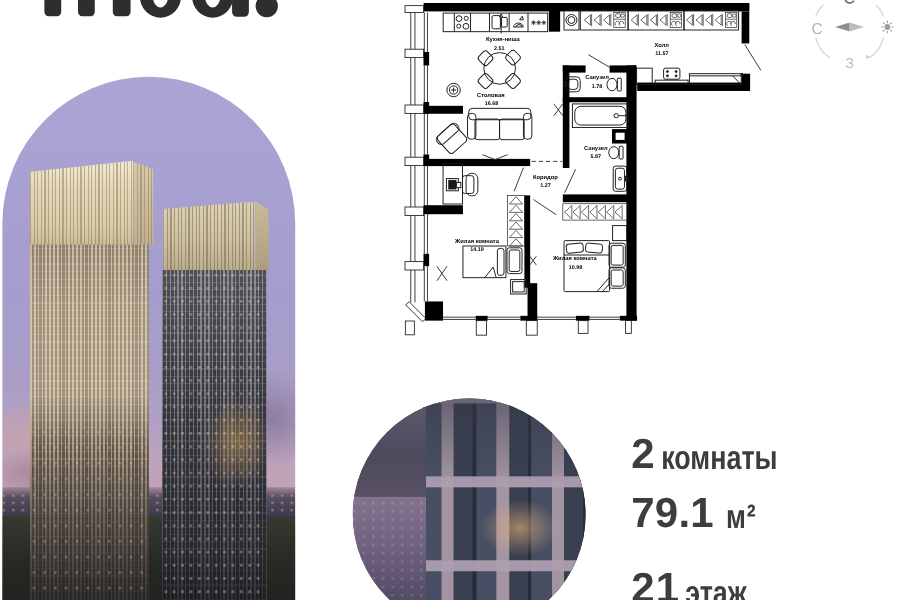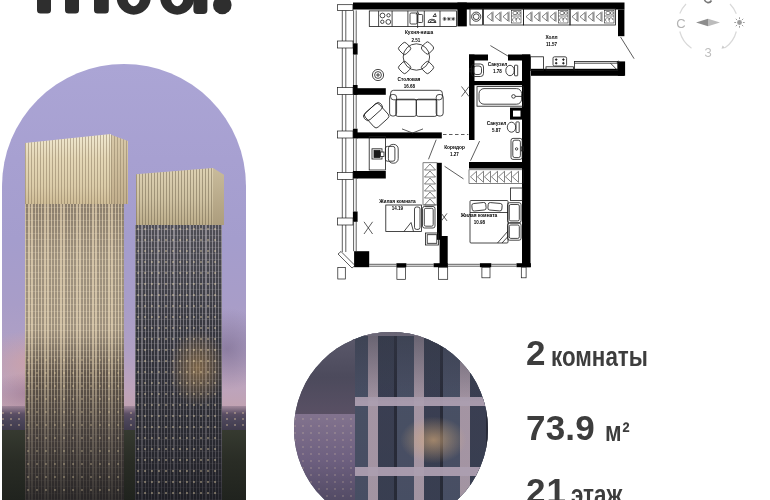--- a/index.html
+++ b/index.html
@@ -47,21 +47,21 @@
 repeating-linear-gradient(180deg,rgba(172,158,176,.95) 0 9px,rgba(172,158,176,0) 9px 70px),
 repeating-linear-gradient(90deg,rgba(168,152,166,.95) 0 10px,rgba(56,61,80,.92) 10px 26px,rgba(38,41,54,.95) 26px 29px,rgba(72,79,100,.9) 29px 46px),
 linear-gradient(180deg,#525869,#3f4454);background-position:0 -5px,16px 0,0 0}
 .circ .facshade{position:absolute;left:58px;top:0;width:136px;height:70px;background:linear-gradient(180deg,rgba(52,56,70,.55),rgba(52,56,70,0))}
 .circ .glow{position:absolute;left:92px;top:68px;width:95px;height:80px;background:radial-gradient(ellipse 50% 42% at 50% 50%,rgba(228,180,124,.6),rgba(228,180,124,0) 70%)}
 .circ .sky{position:absolute;left:0;top:0;width:61px;height:82px;background:linear-gradient(180deg,#5c5a6c 0%,#4c4a5c 55%,#595064 100%)}
 .circ .cityl{position:absolute;left:0;top:82px;width:61px;height:112px;background:linear-gradient(180deg,#82738e 0%,#6e6080 40%,#544c66 75%,#453f54 100%)}
 .circ .cityldots{position:absolute;left:0;top:86px;width:60px;height:104px;background-image:radial-gradient(circle 1px at 1px 1px,rgba(252,228,182,.9) 0 1px,transparent 1.5px);background-size:8px 7px;opacity:.18}
 
 .specs{position:absolute;left:526px;top:0;color:#3d3d3d}
-.l1{position:absolute;left:0;top:333px;white-space:nowrap}
+.l1{position:absolute;left:0;top:359px;white-space:nowrap}
 .l2{position:absolute;left:0;top:408px;white-space:nowrap}
 .l3{position:absolute;left:0;top:471px;white-space:nowrap}
 .big{font-size:35px;font-weight:bold;letter-spacing:1px}
 .small{font-size:28px;font-weight:bold;display:inline-block;transform:translateY(1px) scaleX(.8);transform-origin:0 100%}
 </style></head>
 <body>
 
 <svg class="abs" style="left:0;top:0" width="260" height="22" viewBox="0 0 260 22">
   <g fill="#2e2e2e">
     <rect x="37" y="-4" width="14" height="17.5" rx="3.5"></rect>
@@ -442,15 +442,15 @@
   <div class="fac"></div>
   <div class="facshade"></div>
   <div class="glow"></div>
   <div class="sky"></div>
   <div class="cityl"></div>
   <div class="cityldots"></div>
 </div>
 
 <div class="specs">
   <div class="l1"><span class="big">2</span> <span class="small">комнаты</span></div>
-  <div class="l2"><span class="big" style="letter-spacing:.2px">73.9</span> <span class="small" style="margin-left:6px;letter-spacing:1px">м²</span></div>
+  <div class="l2"><span class="big" style="letter-spacing:.2px">79.1</span> <span class="small" style="margin-left:6px;letter-spacing:1px">м²</span></div>
   <div class="l3"><span class="big">21</span> <span class="small">этаж</span></div>
 </div>
 
 </body></html>

